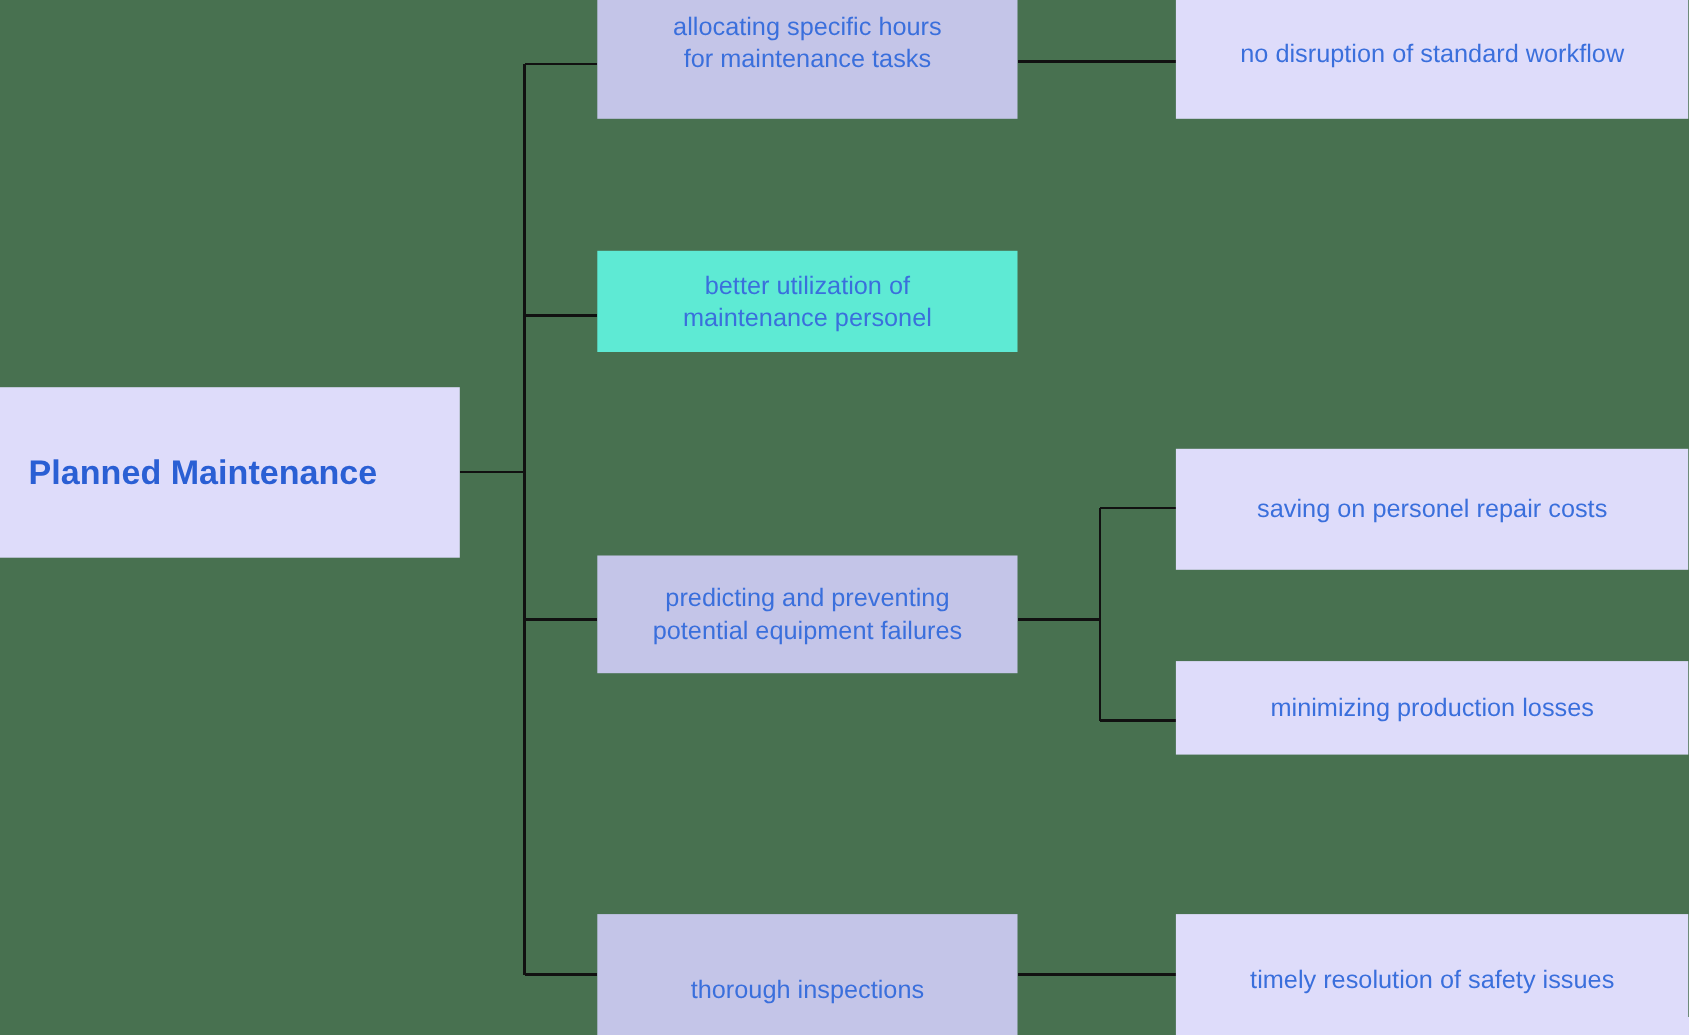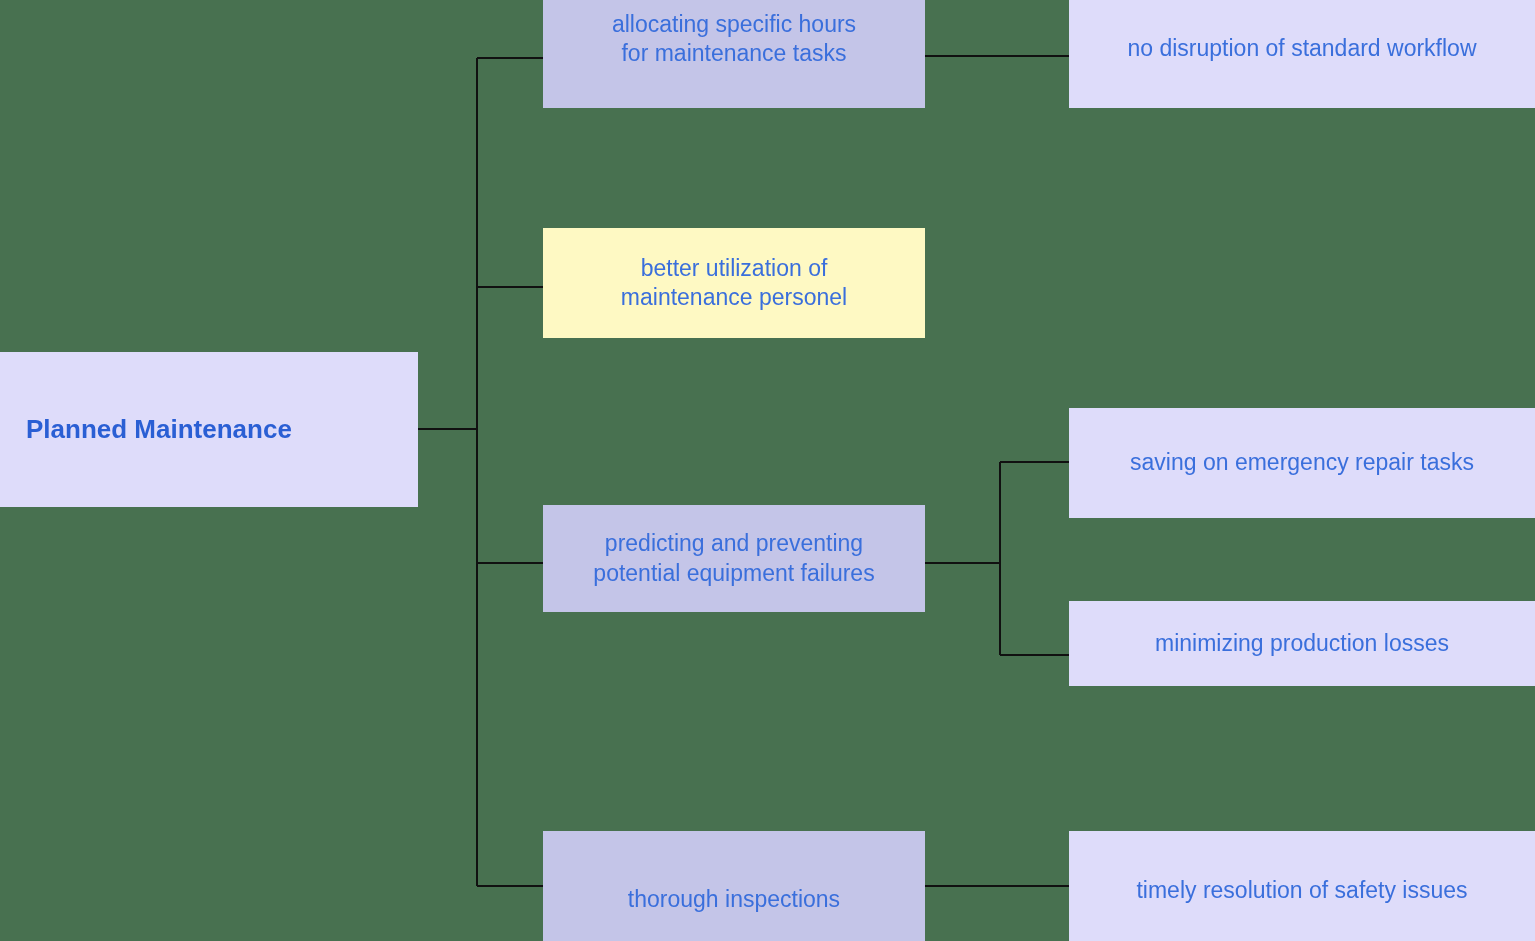--- a/index.html
+++ b/index.html
@@ -35,21 +35,21 @@
     align-items: center;
     justify-content: center;
     text-align: center;
     color: #3a6fdc;
     line-height: 1.28;
     white-space: pre-line;
     overflow: hidden;
   }
   .node.root {
     background: #dedcfa;
-    font-size: 26px;
+    font-size: 31px;
     font-weight: bold;
     justify-content: flex-start;
     text-align: left;
     padding-left: 26px;
     color: #2a5fd4;
   }
   .node.mid {
     background: #c4c5e8;
     font-size: 23px;
   }
@@ -78,29 +78,29 @@
       <path d="M 1000 655 L 1069 655" stroke="#111111"></path>
       <path d="M 925 886 L 1069 886" stroke="#111111"></path>
     </g>
   </svg>
 
   <div class="node root" id="node-root" style="left: 0px; top: 352px; width: 418px; height: 155px; background: rgb(222, 220, 250);">Planned Maintenance</div>
 
   <div class="node mid" id="node-mid-0" style="left: 543px; top: -30px; width: 382px; height: 138px; background: rgb(196, 197, 232);">allocating specific hours
 for maintenance tasks</div>
 
-  <div class="node mid" id="node-mid-1" style="left: 543px; top: 228px; width: 382px; height: 110px; background: #fef9c3;">better utilization of
+  <div class="node mid" id="node-mid-1" style="left: 543px; top: 228px; width: 382px; height: 92px; background: #5eead4;">better utilization of
 maintenance personel</div>
 
   <div class="node mid" id="node-mid-2" style="left: 543px; top: 505px; width: 382px; height: 107px; background: rgb(196, 197, 232);">predicting and preventing
 potential equipment failures</div>
 
   <div class="node mid" id="node-mid-3" style="left: 543px; top: 831px; width: 382px; height: 138px; background: rgb(196, 197, 232);">thorough inspections</div>
 
   <div class="node leaf" id="node-leaf-0" style="left: 1069px; top: -11px; width: 466px; height: 119px; background: rgb(222, 220, 250);">no disruption of standard workflow</div>
 
-  <div class="node leaf" id="node-leaf-1" style="left: 1069px; top: 408px; width: 466px; height: 110px; background: rgb(222, 220, 250);">saving on emergency repair tasks</div>
+  <div class="node leaf" id="node-leaf-1" style="left: 1069px; top: 408px; width: 466px; height: 110px; background: rgb(222, 220, 250);">saving on personel repair costs</div>
 
   <div class="node leaf" id="node-leaf-2" style="left: 1069px; top: 601px; width: 466px; height: 85px; background: rgb(222, 220, 250);">minimizing production losses</div>
 
   <div class="node leaf" id="node-leaf-3" style="left: 1069px; top: 831px; width: 466px; height: 119px; background: rgb(222, 220, 250);">timely resolution of safety issues</div>
 
 </div>
 
 </body></html>

